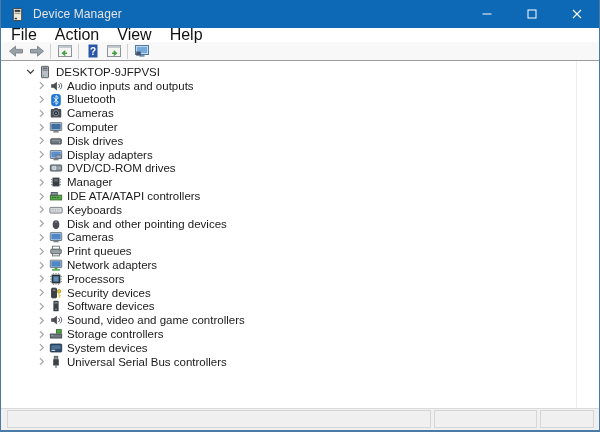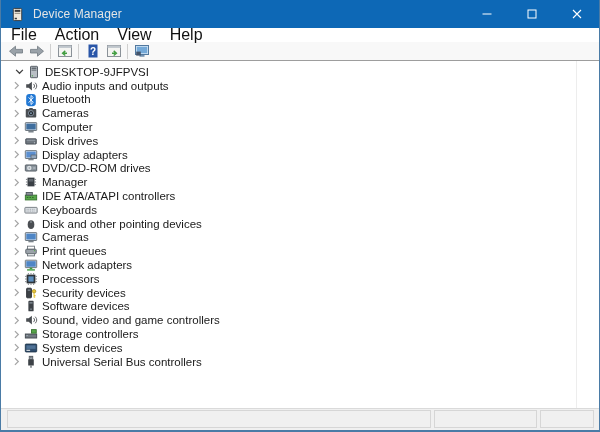--- a/index.html
+++ b/index.html
@@ -36,22 +36,22 @@
   .treepane{
     position:relative;height:347px;background:#ffffff;overflow:hidden;padding-top:4px;
   }
   .treepane .pane-edge{position:absolute;top:0;right:22px;width:1px;height:100%;background:#ededed;}
   .trow{
     display:flex;align-items:center;height:13.8px;font-size:11.5px;color:#1a1a1a;white-space:nowrap;
   }
   .trow .chev{width:12px;height:12px;display:flex;align-items:center;justify-content:center;flex:0 0 12px;}
   .trow .ticon{width:15px;display:flex;align-items:center;justify-content:center;flex:0 0 15px;margin:0 1px;}
   .trow .tlabel{margin-left:3px;}
-  .trow.root{padding-left:12px;}
-  .trow.child{padding-left:9px;}
+  .trow.root{padding-left:23px;}
+  .trow.child{padding-left:34px;}
   
   .statusbar{
     position:absolute;left:0;right:0;bottom:0;height:22px;background:#f0f0f0;
     border-top:1px solid #dadada;display:flex;align-items:stretch;padding:1px 5px 2px 6px;gap:3px;
   }
   .status-cell{border:1px solid #d6d6d6;background:#f0f0f0;}
   .status-cell.c1{flex:0 0 424px;}
   .status-cell.c2{flex:0 0 103px;}
   .status-cell.c3{flex:1;}
   svg{display:block;}

